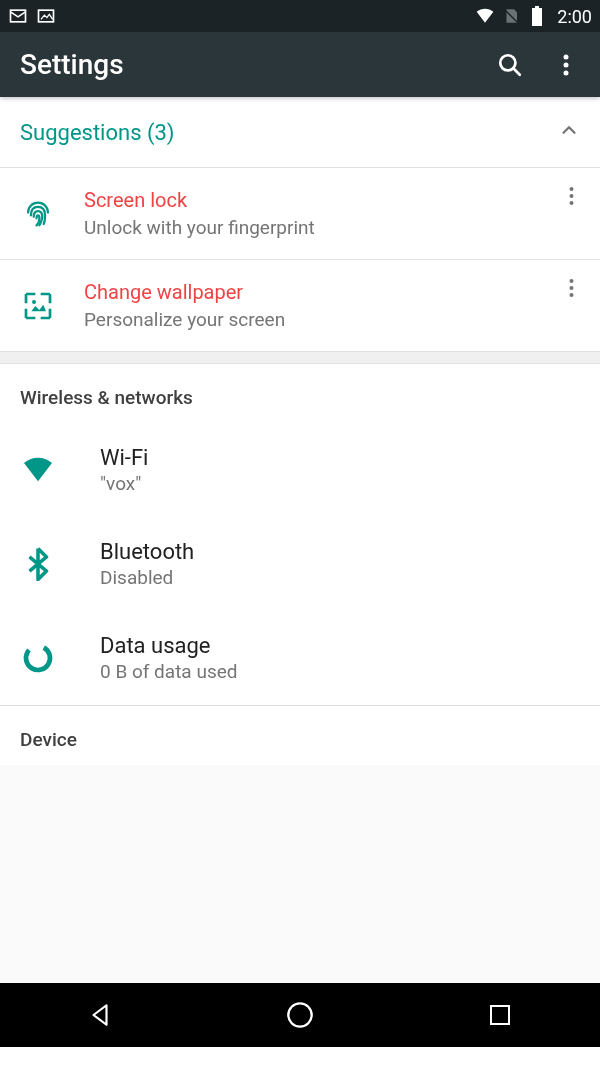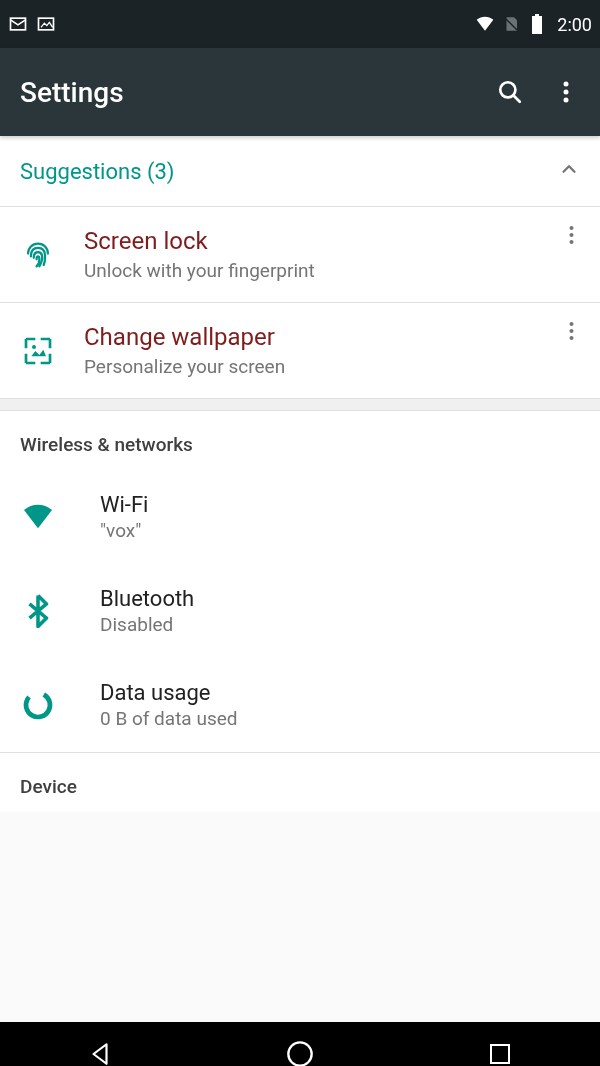--- a/index.html
+++ b/index.html
@@ -1,32 +1,32 @@
 <!DOCTYPE html>
 <html><head>
 <meta charset="utf-8">
 <style>
   * { box-sizing: border-box; margin: 0; padding: 0; }
   html, body { width: 600px; height: 1066px; font-family: Roboto, Arial, sans-serif; background: #fff; overflow: hidden; }
-  .status-bar { height: 48px; background: #1b2327; display: flex; align-items: center; justify-content: space-between; padding: 0 8px; color: #fff; }
+  .status-bar { height: 32px; background: #1b2327; display: flex; align-items: center; justify-content: space-between; padding: 0 8px; color: #fff; }
   .status-left { display: flex; gap: 8px; align-items: center; }
   .status-right { display: flex; gap: 6px; align-items: center; }
   .status-icon { width: 20px; height: 20px; display: flex; align-items: center; justify-content: center; }
   .status-time { font-size: 18px; font-weight: 400; margin-left: 4px; }
-  .app-bar { height: 88px; background: #2a3639; display: flex; align-items: center; padding: 0 20px; justify-content: space-between; box-shadow: 0 2px 4px rgba(0,0,0,0.2); position: relative; z-index: 10; }
+  .app-bar { height: 65px; background: #2a3639; display: flex; align-items: center; padding: 0 20px; justify-content: space-between; box-shadow: 0 2px 4px rgba(0,0,0,0.2); position: relative; z-index: 10; }
   .app-title { color: #fff; font-size: 28px; font-weight: 500; }
   .app-actions { display: flex; gap: 28px; align-items: center; }
   .action-icon { width: 28px; height: 28px; display: flex; align-items: center; justify-content: center; cursor: pointer; }
   .content { height: calc(1066px - 32px - 84px - 64px); overflow-y: auto; background: #fafafa; }
   .suggestions-header { background: #fff; padding: 22px 20px; display: flex; justify-content: space-between; align-items: center; border-bottom: 1px solid #e0e0e0; cursor: pointer; }
   .suggestions-title { color: #009688; font-size: 22px; font-weight: 400; }
   .suggestion-item { background: #fff; padding: 20px 20px; display: flex; align-items: center; border-bottom: 1px solid #e0e0e0; cursor: pointer; position: relative; }
   .suggestion-icon { width: 36px; height: 36px; margin-right: 28px; display: flex; align-items: center; justify-content: center; flex-shrink: 0; }
   .suggestion-text { flex: 1; }
-  .suggestion-title { font-size: 24px; color: #7f1d1d; margin-bottom: 4px; }
+  .suggestion-title { font-size: 20px; color: #ef4444; margin-bottom: 4px; }
   .suggestion-subtitle { font-size: 19px; color: #757575; }
   .suggestion-more { position: absolute; right: 20px; top: 12px; cursor: pointer; padding: 6px; }
   .gap { height: 12px; background: #f0f0f0; border-bottom: 1px solid #e0e0e0; }
   .section-header { padding: 22px 20px 14px; font-size: 19px; color: #404040; font-weight: 500; background: #fff; }
   .setting-item { background: #fff; padding: 22px 20px; display: flex; align-items: center; cursor: pointer; gap: 16px; }
   .setting-icon { width: 36px; height: 36px; margin-right: 28px; display: flex; align-items: center; justify-content: center; flex-shrink: 0; }
   .setting-text { flex: 1; }
   .setting-title { font-size: 22px; color: #212121; margin-bottom: 2px; }
   .setting-subtitle { font-size: 19px; color: #757575; }
   .section-divider { height: 1px; background: #e0e0e0; }

